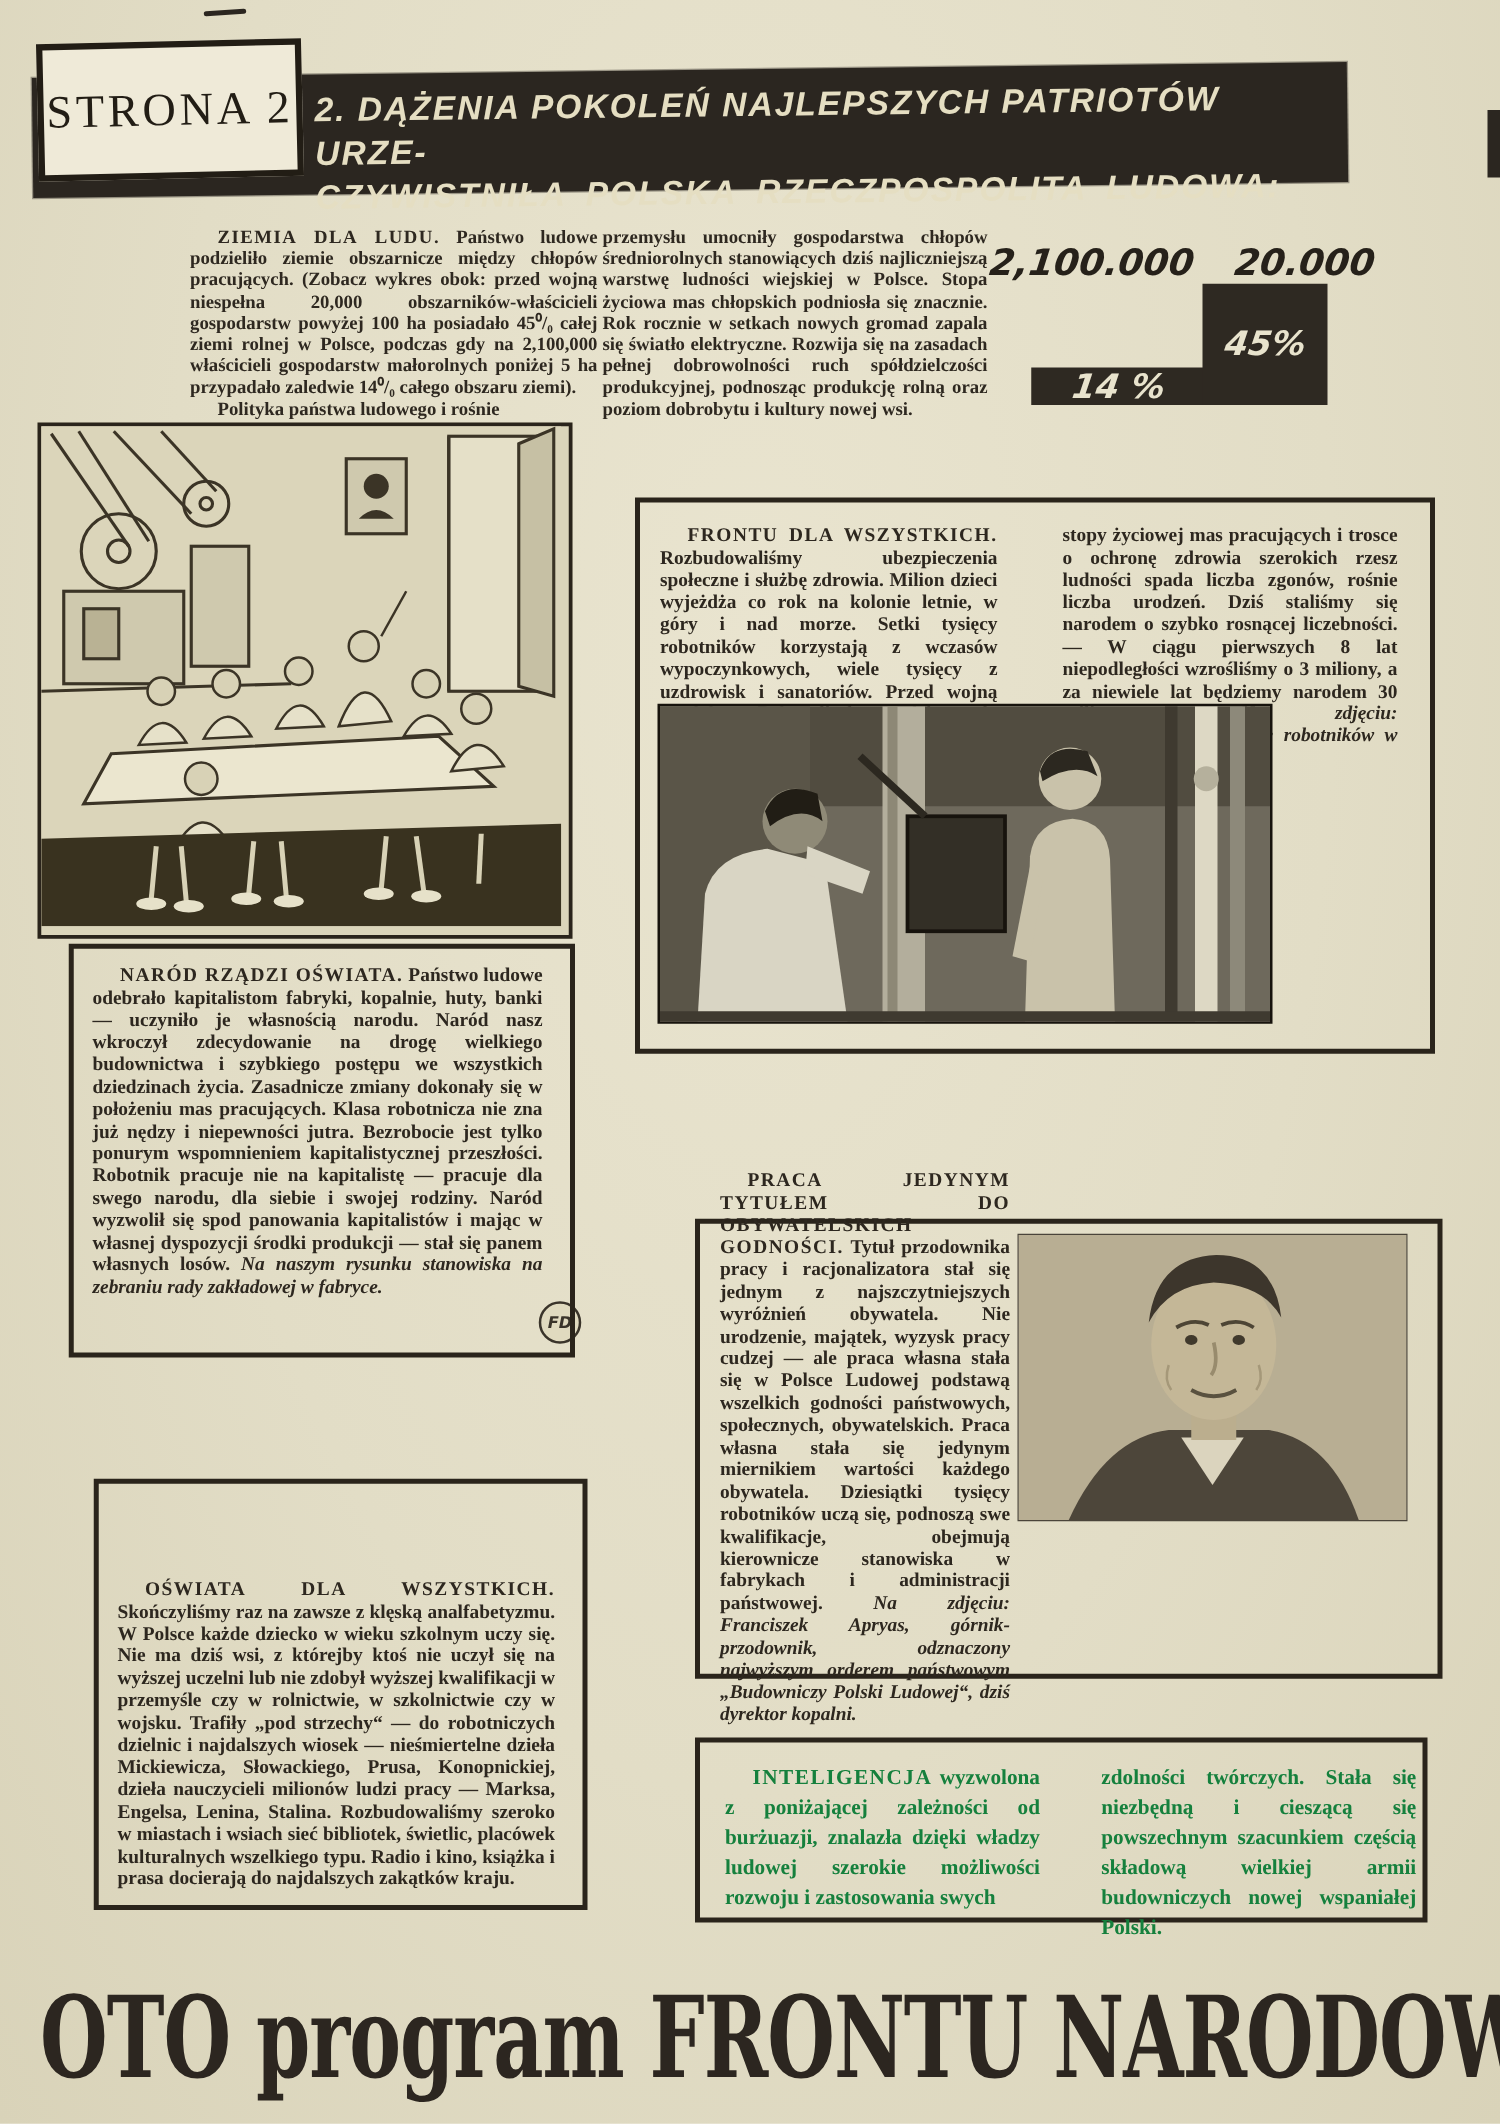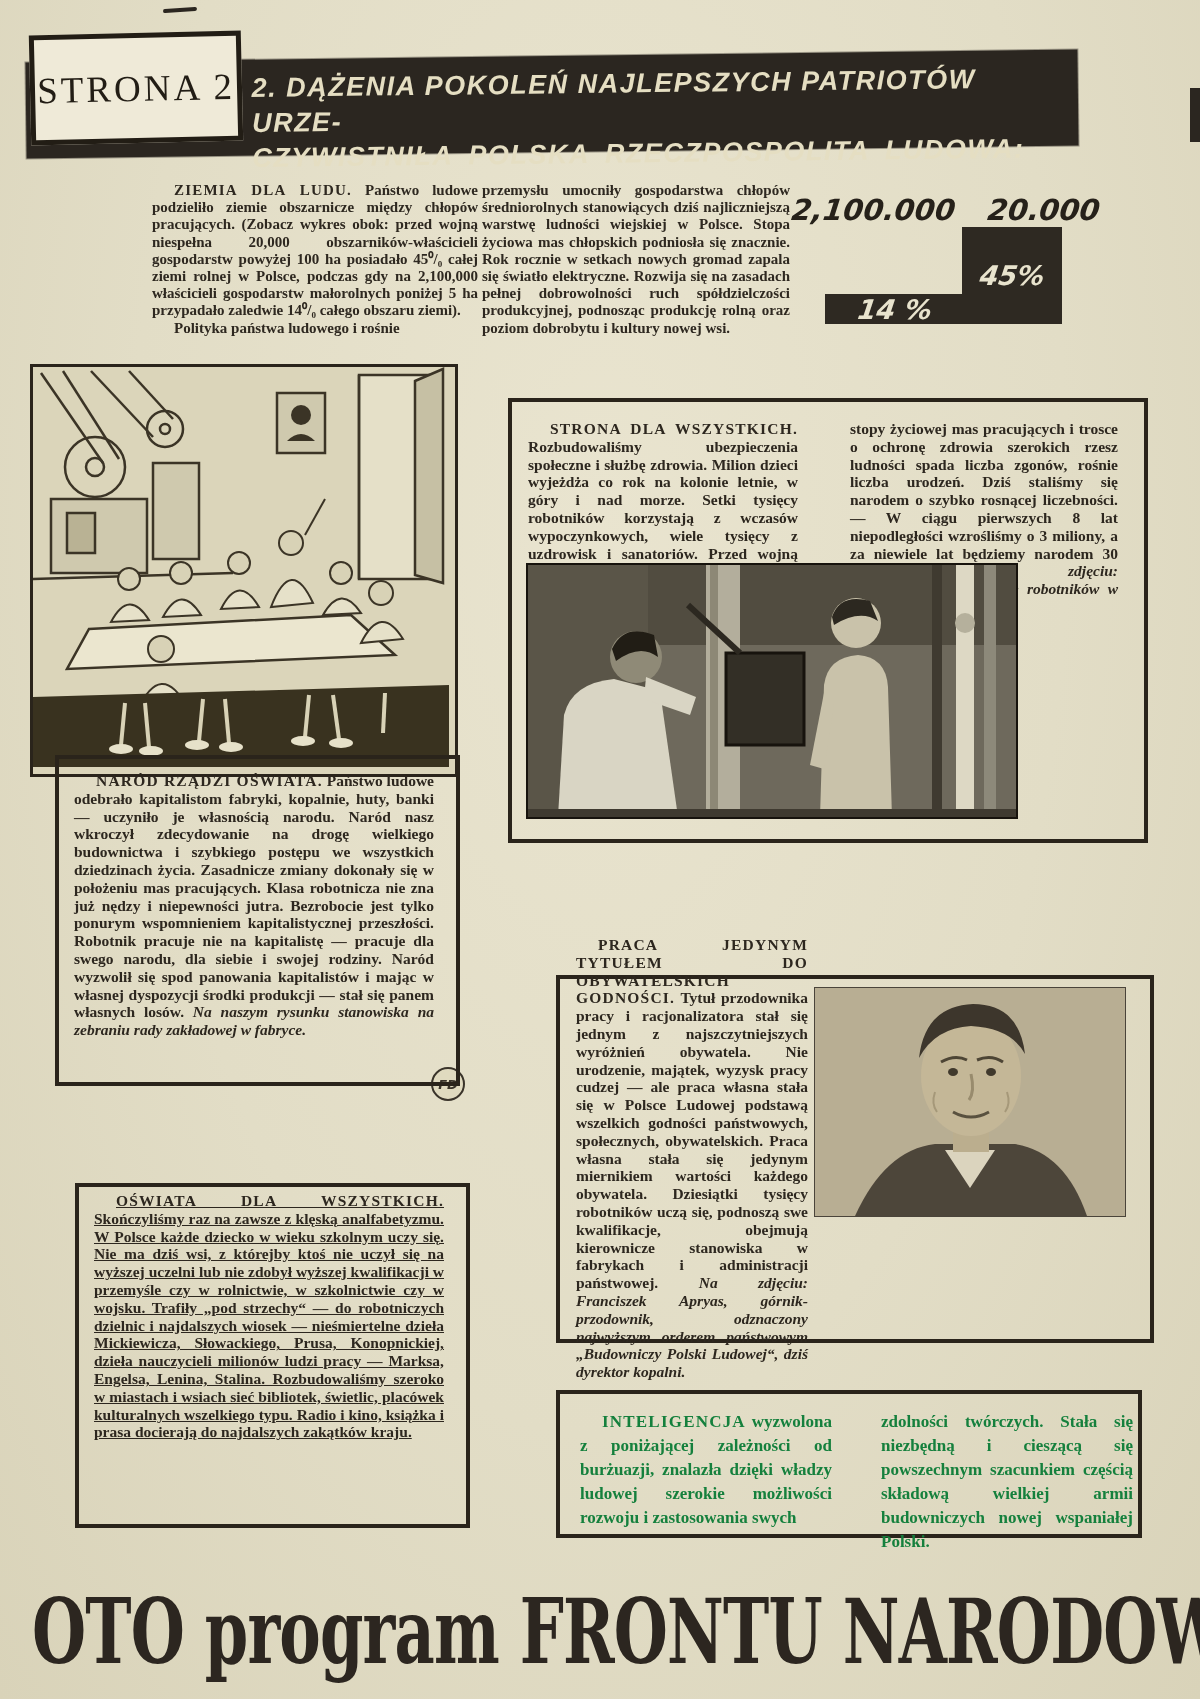--- a/index.html
+++ b/index.html
@@ -34,29 +34,29 @@
              color:#26211a;transform:skewX(-7deg);}
   #cat-left{left:4px;}
   #cat-right{left:200px;}
   .bar{position:absolute;bottom:0;display:flex;align-items:center;justify-content:center;overflow:visible;}
   #bar-left{left:37px;width:140px;}
   #bar-right{left:174px;width:100px;}
   .bar span{font:bold italic 27px/1 "DejaVu Sans", sans-serif;color:#e8e3cd;transform:skewX(-8deg);}
 
   
   .framed{border:4px solid #2a241b;background:transparent;}
-  #illustration{left:30px;top:364px;width:422px;height:407px;border:3px solid #2a241b;background:#dbd5ba;}
+  #illustration{left:30px;top:338px;width:422px;height:407px;border:3px solid #2a241b;background:#dbd5ba;}
   #box-zdrowie{left:508px;top:398px;width:632px;height:437px;}
   #zdrowie-col1{left:528px;top:420px;width:270px;}
   #zdrowie-col2{left:850px;top:420px;width:268px;}
   #photo-xray{left:526px;top:563px;width:488px;height:252px;border:2px solid #17130d;}
   #box-narod{left:55px;top:755px;width:397px;height:323px;}
   #narod-text{left:74px;top:772px;width:360px;}
   #box-oswiata{left:75px;top:1183px;width:387px;height:337px;}
-  #oswiata-text{left:94px;top:1192px;width:350px;text-decoration:underline;}
+  #oswiata-text{left:94px;top:1263px;width:350px;}
   #box-praca{left:556px;top:975px;width:590px;height:360px;}
   #praca-text{left:576px;top:936px;width:232px;}
   #photo-apryas{left:814px;top:987px;width:310px;height:228px;border:1px solid #4a443a;}
   #box-intelig{left:556px;top:1390px;width:578px;height:140px;}
   #intelig-col1{left:580px;top:1410px;width:252px;}
   #intelig-col2{left:857px;top:1410px;width:252px;margin-left:24px;}
   .boxtxt{font:bold 15.5px/17.8px "Liberation Serif", serif;text-align:justify;color:#2d271f;}
   .intellitxt{font:bold 17px/24px "Liberation Serif", serif;text-align:justify;color:#15803d;}
 
   #sig{left:398px;top:700px;width:30px;height:30px;border-radius:50%;background:#e0dabf;
@@ -174,21 +174,21 @@
         <ellipse cx="198" cy="380" rx="12" ry="5"></ellipse>
       <ellipse cx="270" cy="374" rx="12" ry="5"></ellipse>
         <ellipse cx="308" cy="376" rx="12" ry="5"></ellipse>
     </g>
   </svg>
   <div class="abs" id="sig">FD</div>
 </div>
 
 <div class="abs framed" id="box-zdrowie"></div>
 <div class="abs boxtxt indent" id="zdrowie-col1">
-  <span class="lead">STRONA DLA WSZYSTKICH.</span>
+  <span class="lead">FRONTU DLA WSZYSTKICH.</span>
   <span>Rozbudowaliśmy ubezpieczenia społeczne i służbę zdrowia. Milion dzieci wyjeżdża co rok na kolonie letnie, w góry i nad morze. Setki tysięcy robotników korzystają z wczasów wypoczynkowych, wiele tysięcy z uzdrowisk i sanatoriów. Przed wojną spadała w Polsce liczba urodzin, rosła liczba zgonów. Dziś jest odwrotnie. Dzięki przemianom gospodarczym i społecznym, dzięki wzrostowi</span>
 </div>
 <div class="abs boxtxt" id="zdrowie-col2">
   <span>stopy życiowej mas pracujących i trosce o ochronę zdrowia szerokich rzesz ludności spada liczba zgonów, rośnie liczba urodzeń. Dziś staliśmy się narodem o szybko rosnącej liczebności. — W ciągu pierwszych 8 lat niepodległości wzrośliśmy o 3 miliony, a za niewiele lat będziemy narodem 30 milionowym.</span>
   <span class="note">Na zdjęciu: rentgenologiczne badanie robotników w ośrodku zdrowia w Gdyni.</span>
 </div>
 <div class="abs" id="photo-xray">
   <svg width="488" height="252" viewBox="0 0 488 252">
     <rect width="488" height="252" fill="#6e695c"></rect>
     <rect width="488" height="80" fill="#514c40"></rect>

